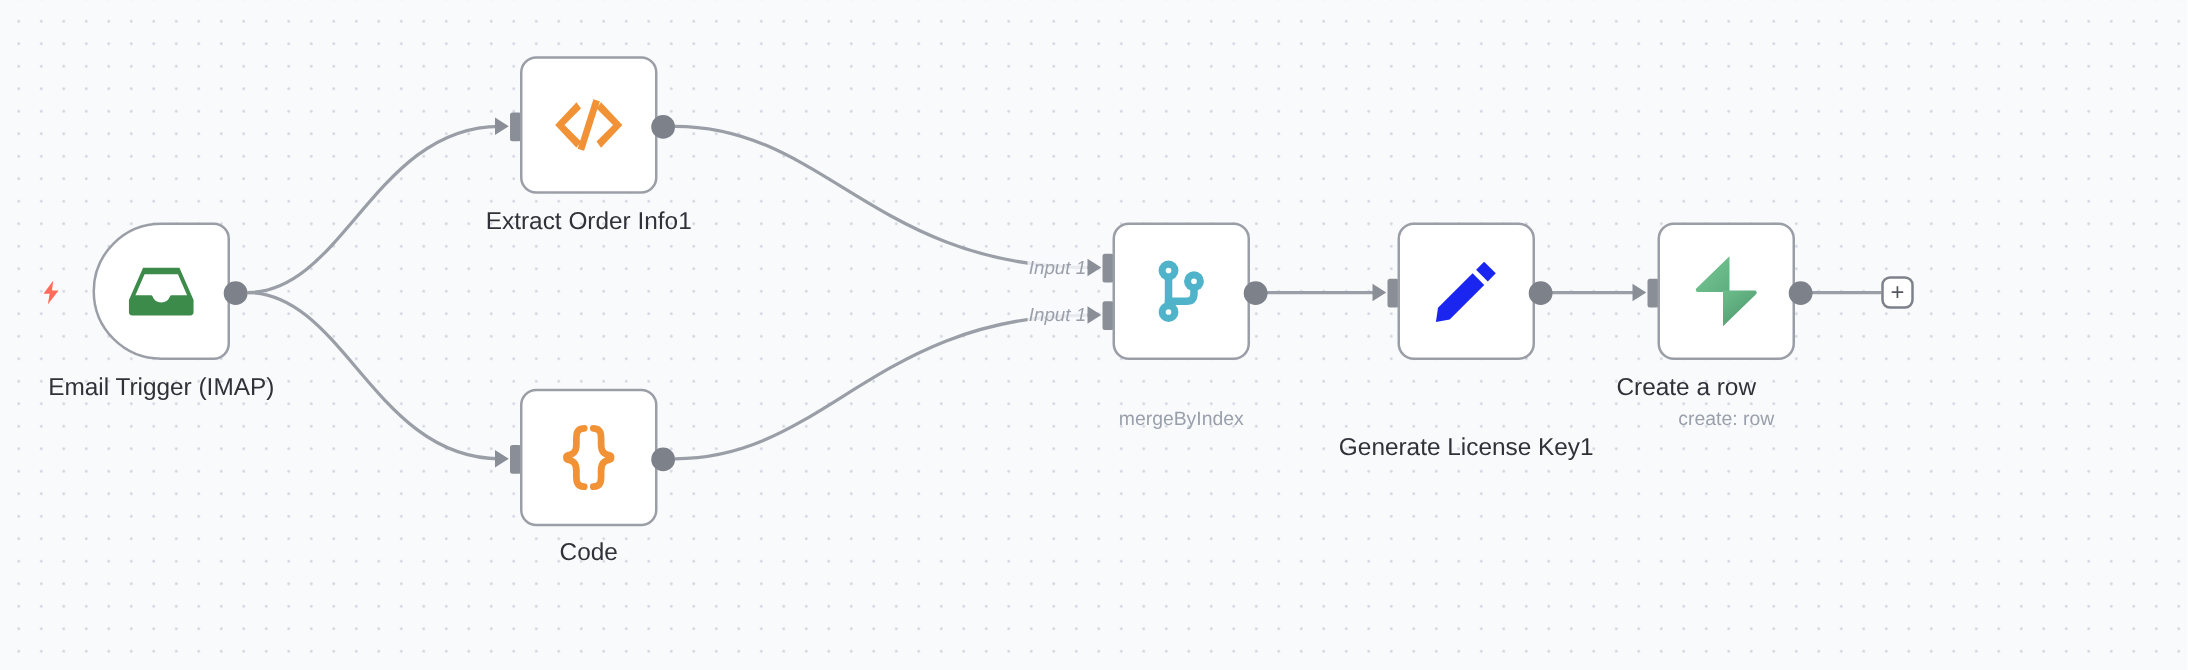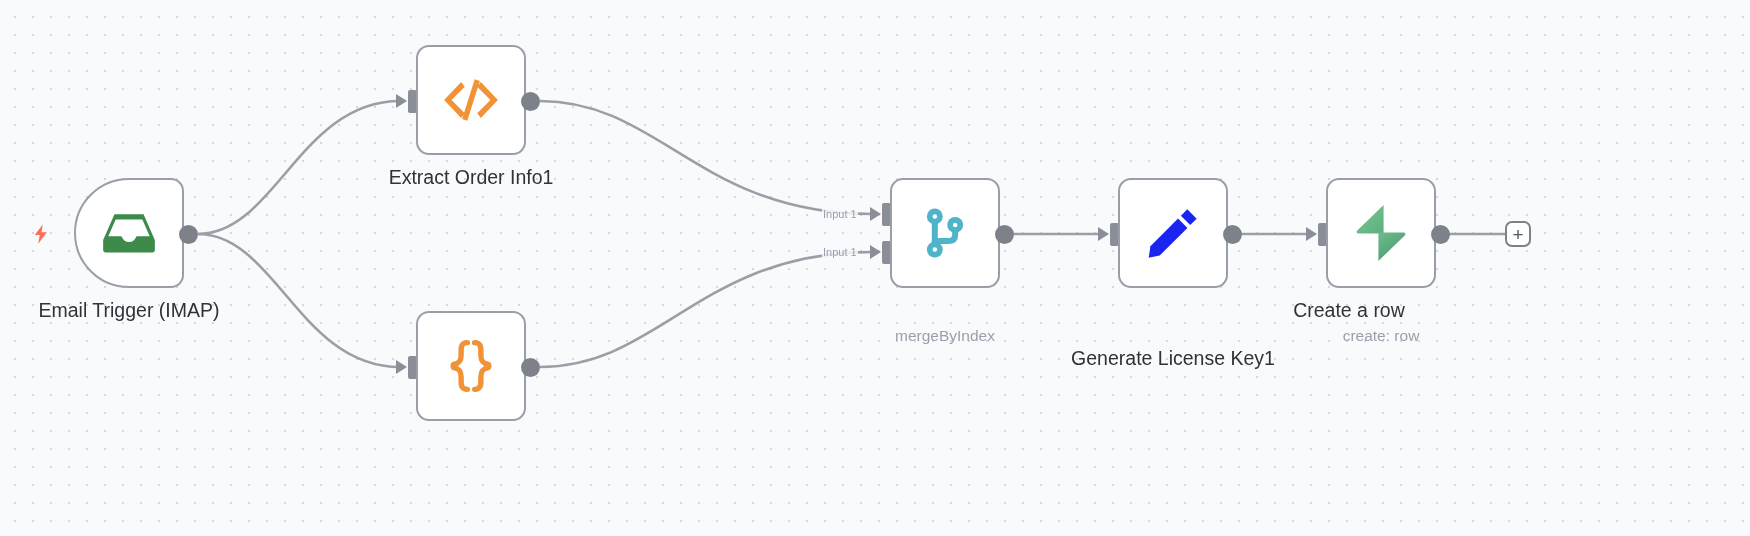--- a/index.html
+++ b/index.html
@@ -95,25 +95,26 @@
     position: absolute;
     text-align: center;
     color: #9aa0ab;
     font-size: 15.5px;
     line-height: 19px;
     white-space: nowrap;
   }
   .input-label {
     position: absolute;
     color: #9aa0ab;
-    font-size: 11px;
+    font-size: 15px;
     line-height: 19px;
     white-space: nowrap;
     background: rgba(249,250,252,0.82);
     padding: 0 1px;
+    font-style: italic;
   }
 
   
   .trigger-bolt {
     position: absolute;
     width: 22px;
     height: 28px;
     display: flex;
     align-items: center;
     justify-content: center;
@@ -203,20 +204,21 @@
         <path d="M20.5 3.5 C13.5 3.5 14.5 9.5 14.5 15.5 C14.5 21.5 12.5 23.5 7.5 24.5
                  C6.6 24.7 6.6 27.3 7.5 27.5 C12.5 28.5 14.5 30.5 14.5 36.5
                  C14.5 42.5 13.5 48.5 20.5 48.5" fill="none" stroke="#f29236" stroke-width="5.2" stroke-linecap="round"></path>
         <path d="M27.5 3.5 C34.5 3.5 33.5 9.5 33.5 15.5 C33.5 21.5 35.5 23.5 40.5 24.5
                  C41.4 24.7 41.4 27.3 40.5 27.5 C35.5 28.5 33.5 30.5 33.5 36.5
                  C33.5 42.5 34.5 48.5 27.5 48.5" fill="none" stroke="#f29236" stroke-width="5.2" stroke-linecap="round"></path>
       </svg>
     </div>
   </div>
   <div class="port-out" style="left:521px; top:358px;"></div>
+  <div class="node-label" style="left:371px; top:430px; width:200px;">Code</div>
 
   <div class="input-label" style="left:822px; top:205px;">Input 1</div>
   <div class="port-in-arrow" style="left:870px; top:207px;"></div>
   <div class="port-in" style="left:882px; top:203px;"></div>
 
   <div class="input-label" style="left:822px; top:243px;">Input 1</div>
   <div class="port-in-arrow" style="left:870px; top:245px;"></div>
   <div class="port-in" style="left:882px; top:241px;"></div>
 
   <div class="node regular" style="left:890px; top:178px;">

